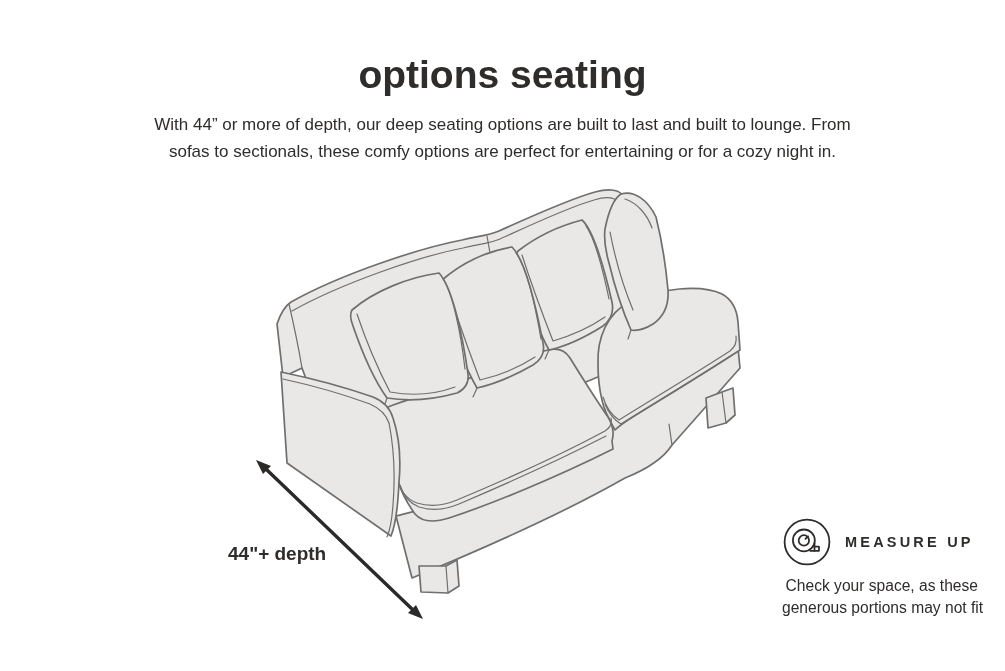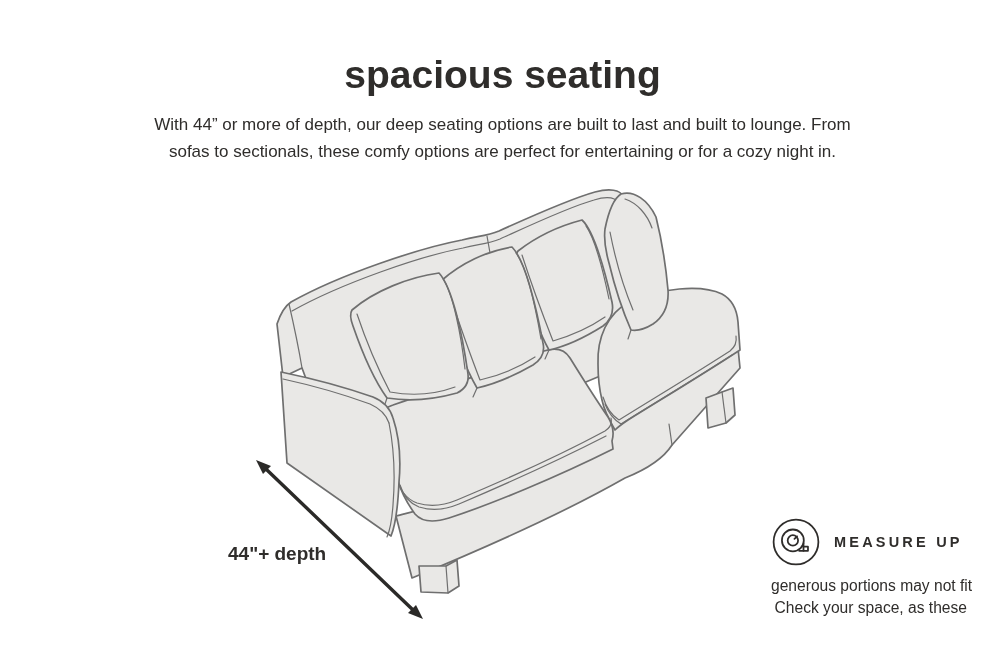--- a/index.html
+++ b/index.html
@@ -38,21 +38,21 @@
   .s-fill{fill:var(--sofa-fill);stroke:var(--sofa-line);stroke-width:1.7;stroke-linejoin:round;stroke-linecap:round;}
   .s-line{fill:none;stroke:var(--sofa-line);stroke-width:1.2;stroke-linejoin:round;stroke-linecap:round;}
   .a-line{stroke:var(--arrow-ink);stroke-width:3.4;stroke-linecap:round;}
   .a-head{fill:var(--arrow-ink);stroke:none;}
   .depth-label{
     position:absolute;left:228px;top:543px;
     font-size:19px;font-weight:bold;white-space:nowrap;
     color:var(--ink);
   }
   .measure{
-    position:absolute;top:517px;right:38px;width:196px;
+    position:absolute;top:517px;right:27px;width:196px;
   }
   .mu-head{display:flex;align-items:center;gap:13px;}
   .mu-icon{width:50px;height:50px;flex:0 0 auto;}
   .mu-icon .ic{fill:none;stroke:var(--ink);stroke-width:1.7;stroke-linejoin:round;stroke-linecap:round;}
   .mu-label{
     font-size:14.5px;font-weight:bold;letter-spacing:3.2px;
     white-space:nowrap;color:var(--ink);
   }
   .mu-note{
     margin-top:8px;
@@ -60,21 +60,21 @@
     font-size:15.6px;line-height:21.5px;
     color:var(--ink);
   }
   .mu-note div{white-space:nowrap;}
 </style>
 </head>
 <body>
 
 <div class="page">
 
-  <h1 class="title">spacious seating</h1>
+  <h1 class="title">options seating</h1>
 
   <p class="desc">
     <span class="dline">With 44” or more of depth, our deep seating options are built to last and built to lounge. From</span>
     <span class="dline">sofas to sectionals, these comfy options are perfect for entertaining or for a cozy night in.</span>
   </p>
 
   <svg class="sofa-svg" viewBox="0 0 1005 671" aria-hidden="true">
 
     <g>
       <path class="s-fill" d="M 283,377 L 277,324 C 281,312 285,306 291,302
@@ -177,18 +177,18 @@
         <circle class="ic" cx="24" cy="24" r="21.5"></circle>
         <circle class="ic" cx="21" cy="22.5" r="10.5"></circle>
         <circle class="ic" cx="21" cy="22.5" r="5"></circle>
         <path class="ic" d="M 22.5,21 L 25,18.5"></path>
         <path class="ic" d="M 31.2,25.5 L 31.2,32.5 L 27,32.5"></path>
         <path class="ic" d="M 31.2,28.5 L 35.5,28.5 L 35.5,32.5 L 31.2,32.5"></path>
       </svg>
       <span class="mu-label">MEASURE UP</span>
     </div>
     <div class="mu-note">
+      <div>Check your space, as these</div>
       <div>generous portions may not fit</div>
-      <div>Check your space, as these</div>
     </div>
   </div>
 
 </div>
 
 </body></html>

